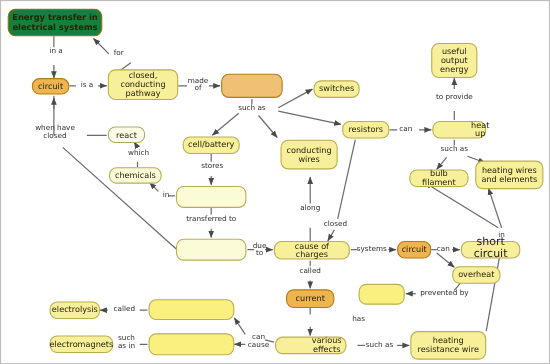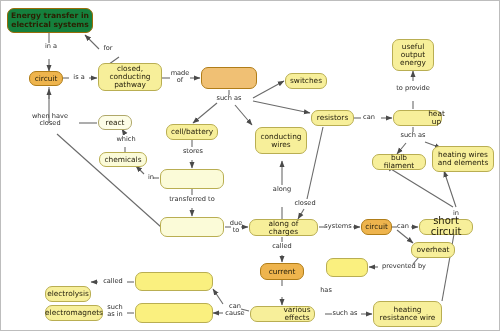--- a/index.html
+++ b/index.html
@@ -176,37 +176,37 @@
   <div class="node n-pale" style="left:98px;top:151px;width:48px;height:15px;font-size:7.4px;">chemicals</div>
 
   <div class="node n-yellow" style="left:165px;top:123px;width:52px;height:16px;font-size:7.4px;">cell/battery</div>
 
   <div class="node n-pale" style="left:159px;top:168px;width:64px;height:20px;font-size:7.4px;"></div>
 
   <div class="node n-pale" style="left:159px;top:216px;width:64px;height:20px;font-size:7.4px;"></div>
 
   <div class="node n-yellow" style="left:254px;top:126px;width:52px;height:27px;font-size:7.4px;">conducting wires</div>
 
-  <div class="node n-yellow" style="left:248px;top:218px;width:69px;height:17px;font-size:7.4px;">along of charges</div>
+  <div class="node n-yellow" style="left:248px;top:218px;width:69px;height:17px;font-size:7.4px;">cause of charges</div>
 
   <div class="node n-orange" style="left:360px;top:218px;width:31px;height:16px;font-size:7.4px;">circuit</div>
 
   <div class="node n-yellow" style="left:418px;top:218px;width:54px;height:16px;font-size:10px;">short circuit</div>
 
   <div class="node n-yellow" style="left:410px;top:241px;width:44px;height:16px;font-size:7.4px;">overheat</div>
 
   <div class="node n-yellow2" style="left:325px;top:257px;width:42px;height:19px;font-size:7.4px;"></div>
 
   <div class="node n-orange" style="left:259px;top:262px;width:44px;height:17px;font-size:7.4px;">current</div>
 
   <div class="node n-yellow" style="left:249px;top:305px;width:65px;height:16px;font-size:7.4px;padding-left:32px;">various effects</div>
 
   <div class="node n-yellow" style="left:372px;top:300px;width:69px;height:26px;font-size:7.4px;">heating resistance wire</div>
 
-  <div class="node n-yellow" style="left:44px;top:285px;width:46px;height:16px;font-size:7.4px;">electrolysis</div>
+  <div class="node n-yellow" style="left:44px;top:273px;width:46px;height:16px;font-size:7.4px;">electrolysis</div>
 
   <div class="node n-yellow" style="left:44px;top:304px;width:58px;height:16px;font-size:7.4px;">electromagnets</div>
 
   <div class="node n-yellow2" style="left:134px;top:271px;width:78px;height:19px;font-size:7.4px;"></div>
 
   <div class="node n-yellow2" style="left:134px;top:302px;width:78px;height:20px;font-size:7.4px;"></div>
 
   <div class="lbl" style="left:36px;top:42px;width:28px;font-size:6.6px;">in a</div>
   <div class="lbl" style="left:96px;top:44px;width:22px;font-size:6.6px;">for</div>
   <div class="lbl" style="left:65px;top:73px;width:26px;font-size:6.6px;">is a</div>

